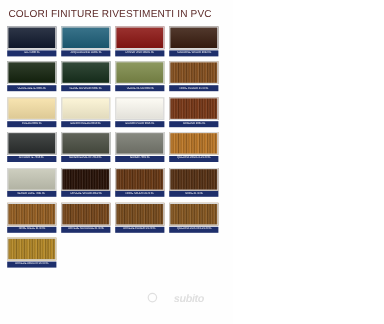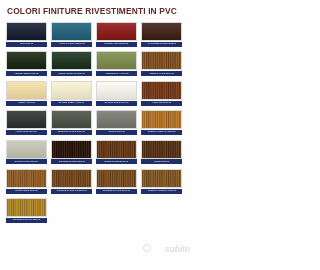--- a/index.html
+++ b/index.html
@@ -24,21 +24,21 @@
   
   .title-bar {
     height: 21px;
     display: flex;
     align-items: center;
     padding-left: 7px;
     box-sizing: border-box;
   }
   .title-text {
     font-size: 8.4px;
-    font-weight: bold;
+    font-weight: normal;
     color: #5c2a28;
     letter-spacing: 0.15px;
     white-space: nowrap;
     font-family: "Liberation Sans", sans-serif;
     text-align: center;
   }
   
   .grid {
     padding: 1px 6px 0 6px;
     box-sizing: border-box;
@@ -107,21 +107,21 @@
   .sheen::after {
     content: "";
     position: absolute;
     inset: 0;
     background: linear-gradient(180deg, rgba(255,255,255,0.12), rgba(0,0,0,0.10));
     pointer-events: none;
   }
   
   .watermark {
     position: absolute;
-    right: 4px;
+    right: 24px;
     bottom: 16px;
     display: flex;
     align-items: flex-start;
     gap: 14px;
     opacity: 0.30;
   }
   .wm-mark {
     width: 8px;
     height: 8px;
     border-radius: 50%;

